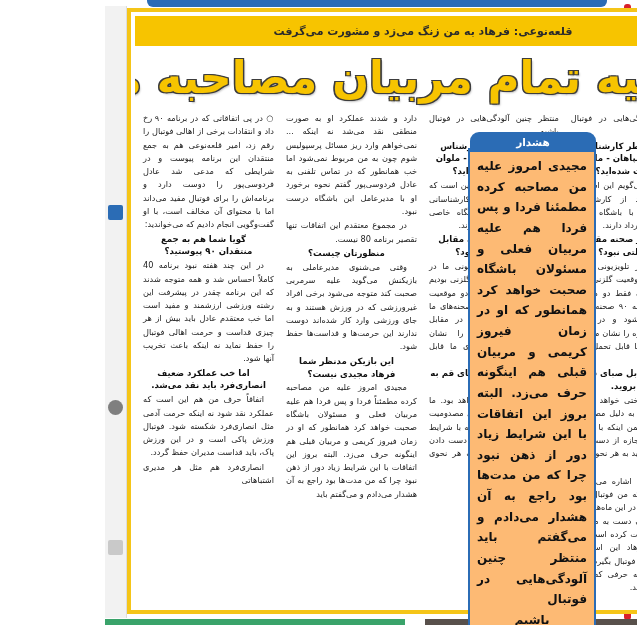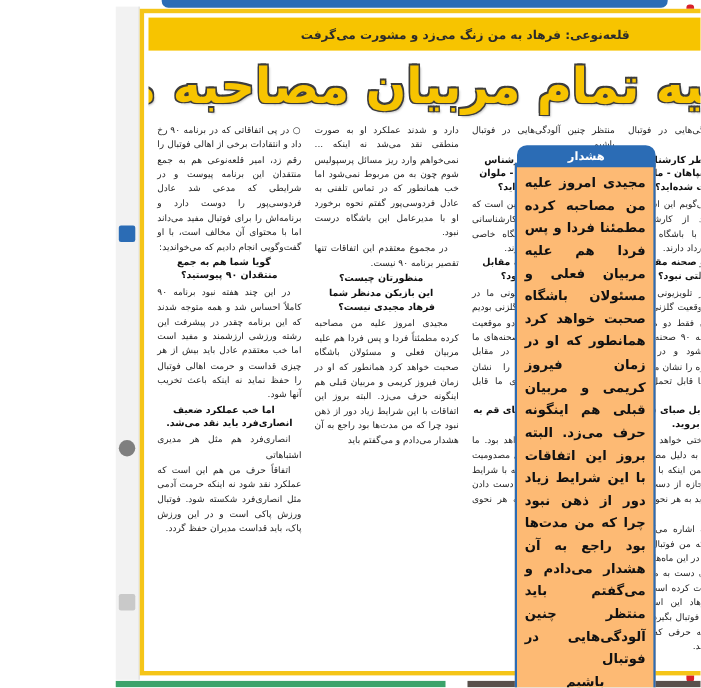--- a/index.html
+++ b/index.html
@@ -268,32 +268,33 @@
           <p class="noind">منتظر چنین آلودگی‌هایی در فوتبال باشیم.</p>
           <p class="q">گویا به خاطر کارشناس داوری بازی سپاهان - ملوان هم ناراحت شده‌اید؟</p>
           <p>تنها چیزی که می‌گویم این است که در تلویزیون نباید از کارشناسانی استفاده شود که با باشگاه خاصی همکاری کرده و قرارداد دارند.</p>
           <p class="q">یعنی آن دو صحنه مقابل ملوان پنالتی نبود؟</p>
           <p>ببینید طبق امار تلویزیونی ما در انزلی صاحب ۱۰ موقعیت گلزنی بودیم در حالی که ملوان فقط دو موقعیت داشت اما در برنامه ۹۰ صحنه‌های ما نمایش داده نمی‌شود و در مقابل حاشیه‌هایی مثل توره را نشان می‌دهند. این مسائل برای ما قابل تحمل است اما...</p>
           <p class="q">فردا باید مقابل صبای قم به میدان بروید.</p>
           <p>به یک بازی سختی خواهد بود. ما نویدکیا و عقیلی را به دلیل مصدومیت در اختیار نداریم ضمن اینکه با شرایط رقم خورده دیگر اجازه از دست دادن امتیاز را نداریم و باید به هر نحوی شده این بازی را ببریم.</p>
         </div>
       <div class="col c3">
           <p class="noind">دارد و شدند عملکرد او به صورت منطقی نقد می‌شد نه اینکه ... نمی‌خواهم وارد ریز مسائل پرسپولیس شوم چون به من مربوط نمی‌شود اما خب همانطور که در تماس تلفنی به عادل فردوسی‌پور گفتم نحوه برخورد او با مدیرعامل این باشگاه درست نبود.</p>
-          <p>در مجموع معتقدم این اتفاقات تنها تقصیر برنامه ۹۰ نیست.</p>
+          <p>در مجموع معتقدم این اتفاقات تنها تقصیر برنامه 80 نیست.</p>
           <p class="q">منظورتان چیست؟</p>
+          <p>وقتی می‌شنوی مدیرعاملی به بازیکنش می‌گوید علیه سرمربی صحبت کند متوجه می‌شود برخی افراد غیرورزشی که در ورزش هستند و به جای ورزشی وارد کار شده‌اند دوست ندارند این حرمت‌ها و قداست‌ها حفظ شود.</p>
           <p class="q">این بازیکن مدنظر شما فرهاد مجیدی نیست؟</p>
           <p>مجیدی امروز علیه من مصاحبه کرده مطمئناً فردا و پس فردا هم علیه مربیان فعلی و مسئولان باشگاه صحبت خواهد کرد همانطور که او در زمان فیروز کریمی و مربیان قبلی هم اینگونه حرف می‌زد. البته بروز این اتفاقات با این شرایط زیاد دور از ذهن نبود چرا که من مدت‌ها بود راجع به آن هشدار می‌دادم و می‌گفتم باید</p>
         </div>
       <div class="col c4">
           <p class="noind">○ در پی اتفاقاتی که در برنامه ۹۰ رخ داد و انتقادات برخی از اهالی فوتبال را رقم زد، امیر قلعه‌نوعی هم به جمع منتقدان این برنامه پیوست و در شرایطی که مدعی شد عادل فردوسی‌پور را دوست دارد و برنامه‌اش را برای فوتبال مفید می‌داند اما با محتوای آن مخالف است، با او گفت‌وگویی انجام دادیم که می‌خواندید:</p>
           <p class="q">گویا شما هم به جمع منتقدان ۹۰ پیوستید؟</p>
-          <p>در این چند هفته نبود برنامه ۹۰ کاملاً احساس شد و همه متوجه شدند که این برنامه چقدر در پیشرفت این رشته ورزشی ارزشمند و مفید است اما خب معتقدم عادل باید بیش از هر چیزی قداست و حرمت اهالی فوتبال را حفظ نماید نه اینکه باعث تخریب آنها شود.</p>
+          <p>در این چند هفته نبود برنامه 40 کاملاً احساس شد و همه متوجه شدند که این برنامه چقدر در پیشرفت این رشته ورزشی ارزشمند و مفید است اما خب معتقدم عادل باید بیش از هر چیزی قداست و حرمت اهالی فوتبال را حفظ نماید نه اینکه باعث تخریب آنها شود.</p>
           <p class="q">اما خب عملکرد ضعیف انصاری‌فرد باید نقد می‌شد.</p>
+          <p>اتفاقاً حرف من هم این است که عملکرد نقد شود نه اینکه حرمت آدمی مثل انصاری‌فرد شکسته شود. فوتبال ورزش پاکی است و در این ورزش پاک، باید قداست مدیران حفظ گردد.</p>
           <p>انصاری‌فرد هم مثل هر مدیری اشتباهاتی</p>
-          <p>اتفاقاً حرف من هم این است که عملکرد نقد شود نه اینکه حرمت آدمی مثل انصاری‌فرد شکسته شود. فوتبال ورزش پاکی است و در این ورزش پاک، باید قداست مدیران حفظ گردد.</p>
         </div>
     </div>
 
     <div class="pullbox">
       <div class="pulltab">
         <span>هشدار</span>
       </div>
       <div class="pulltext">
         <span>مجیدی امروز علیه من مصاحبه کرده مطمئنا فردا و پس فردا هم علیه مربیان فعلی و مسئولان باشگاه صحبت خواهد کرد همانطور که او در زمان فیروز کریمی و مربیان قبلی هم اینگونه حرف می‌زد. البته بروز این اتفاقات با این شرایط زیاد دور از ذهن نبود چرا که من مدت‌ها بود راجع به آن هشدار می‌دادم و می‌گفتم باید منتظر چنین آلودگی‌هایی در فوتبال</span>
         <span class="last">باشیم</span>

